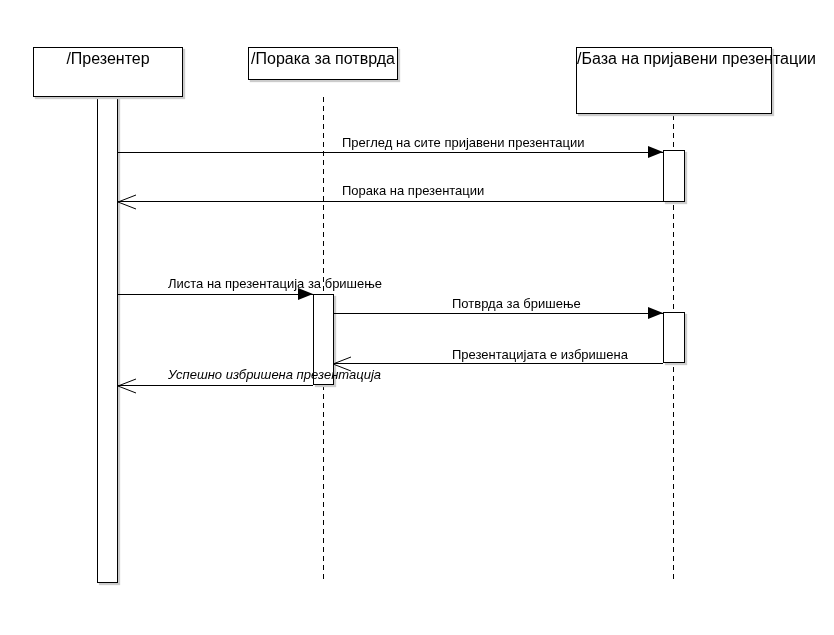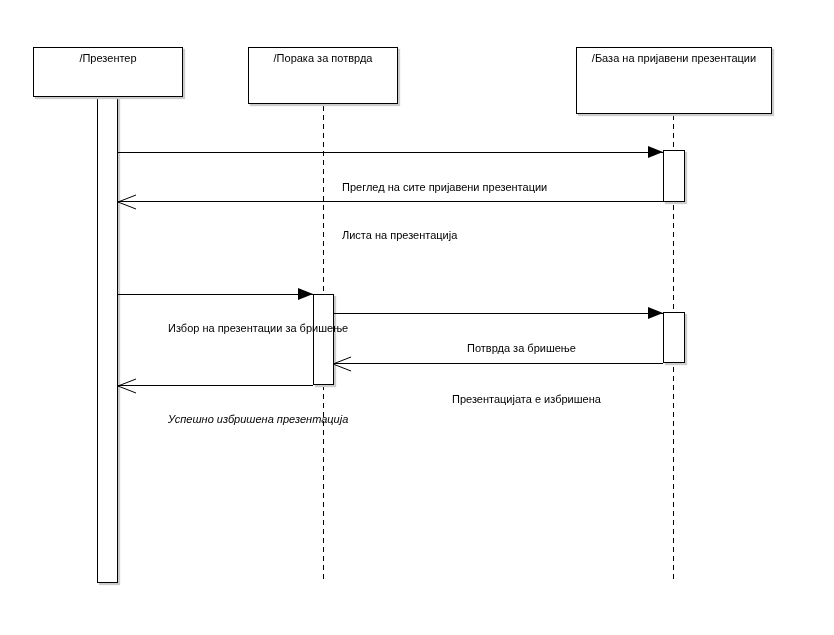--- a/index.html
+++ b/index.html
@@ -16,21 +16,21 @@
     overflow: hidden;
   }
   .actor-box {
     position: absolute;
     box-sizing: border-box;
     background: #ffffff;
     border: 1px solid #000000;
     box-shadow: 2px 2px 1px #cccccc;
     text-align: center;
     padding-top: 4px;
-    font-size: 11px;
+    font-size: 16px;
     line-height: 13px;
     color: #000000;
     z-index: 5;
     white-space: nowrap;
   }
   .lifeline {
     position: absolute;
     width: 1px;
     background: repeating-linear-gradient(to bottom, #000000 0 5px, transparent 5px 9px);
     z-index: 1;
@@ -44,26 +44,25 @@
     z-index: 2;
   }
   .msg-line {
     position: absolute;
     height: 1px;
     background: #000000;
     z-index: 3;
   }
   .msg-label {
     position: absolute;
-    font-size: 11px;
+    font-size: 13px;
     line-height: 12px;
     color: #000000;
     white-space: nowrap;
     z-index: 4;
-    margin-top: 44px;
   }
   .arrow-solid-right {
     position: absolute;
     width: 0;
     height: 0;
     border-top: 6px solid transparent;
     border-bottom: 6px solid transparent;
     border-left: 15px solid #000000;
     z-index: 3;
   }
@@ -87,37 +86,37 @@
     <div class="activation" style="left: 663px; top: 312px; width: 22px; height: 51px;"></div>
     <div class="msg-line" style="left: 118px; top: 152px; width: 545px;"></div>
     <div class="arrow-solid-right" style="left: 648px; top: 146px;"></div>
     <div class="msg-label" style="left: 342px; top: 137px;">Преглед на сите пријавени презентации</div>
     <div class="msg-line" style="left: 118px; top: 201px; width: 545px;"></div>
     <div class="arrow-open" style="left: 117px; top: 194px;">
       <svg width="20" height="16" viewBox="0 0 20 16">
         <path d="M19 1 L1 8 L19 15" fill="none" stroke="#000000" stroke-width="1"></path>
       </svg>
     </div>
-    <div class="msg-label" style="left: 342px; top: 185px;">Листа на презентација</div>
+    <div class="msg-label" style="left: 342px; top: 185px;">Порака на презентации</div>
     <div class="msg-line" style="left: 118px; top: 294px; width: 195px;"></div>
     <div class="arrow-solid-right" style="left: 298px; top: 288px;"></div>
-    <div class="msg-label" style="left: 168px; top: 278px;">Избор на презентации за бришење</div>
+    <div class="msg-label" style="left: 168px; top: 278px;">Листа на презентација за бришење</div>
     <div class="msg-line" style="left: 333px; top: 313px; width: 330px;"></div>
     <div class="arrow-solid-right" style="left: 648px; top: 307px;"></div>
-    <div class="msg-label" style="left: 467px; top: 298px;">Потврда за бришење</div>
+    <div class="msg-label" style="left: 452px; top: 298px;">Потврда за бришење</div>
     <div class="msg-line" style="left: 333px; top: 363px; width: 330px;"></div>
     <div class="arrow-open" style="left: 332px; top: 356px;">
       <svg width="20" height="16" viewBox="0 0 20 16">
         <path d="M19 1 L1 8 L19 15" fill="none" stroke="#000000" stroke-width="1"></path>
       </svg>
     </div>
     <div class="msg-label" style="left: 452px; top: 349px;">Презентацијата е избришена</div>
     <div class="msg-line" style="left: 118px; top: 385px; width: 195px;"></div>
     <div class="arrow-open" style="left: 117px; top: 378px;">
       <svg width="20" height="16" viewBox="0 0 20 16">
         <path d="M19 1 L1 8 L19 15" fill="none" stroke="#000000" stroke-width="1"></path>
       </svg>
     </div>
     <div class="msg-label" style="left: 168px; top: 369px; font-style: italic;">Успешно избришена презентација</div>
     <div class="actor-box" style="left: 33px; top: 47px; width: 150px; height: 50px;">/Презентер</div>
-    <div class="actor-box" style="left: 248px; top: 47px; width: 150px; height: 57px;">/Порака за потврда</div>
+    <div class="actor-box" style="left: 248px; top: 47px; width: 150px; height: 33px;">/Порака за потврда</div>
     <div class="actor-box" style="left: 576px; top: 47px; width: 196px; height: 67px;">/База на пријавени презентации</div>
   </div>
 
 </body></html>

